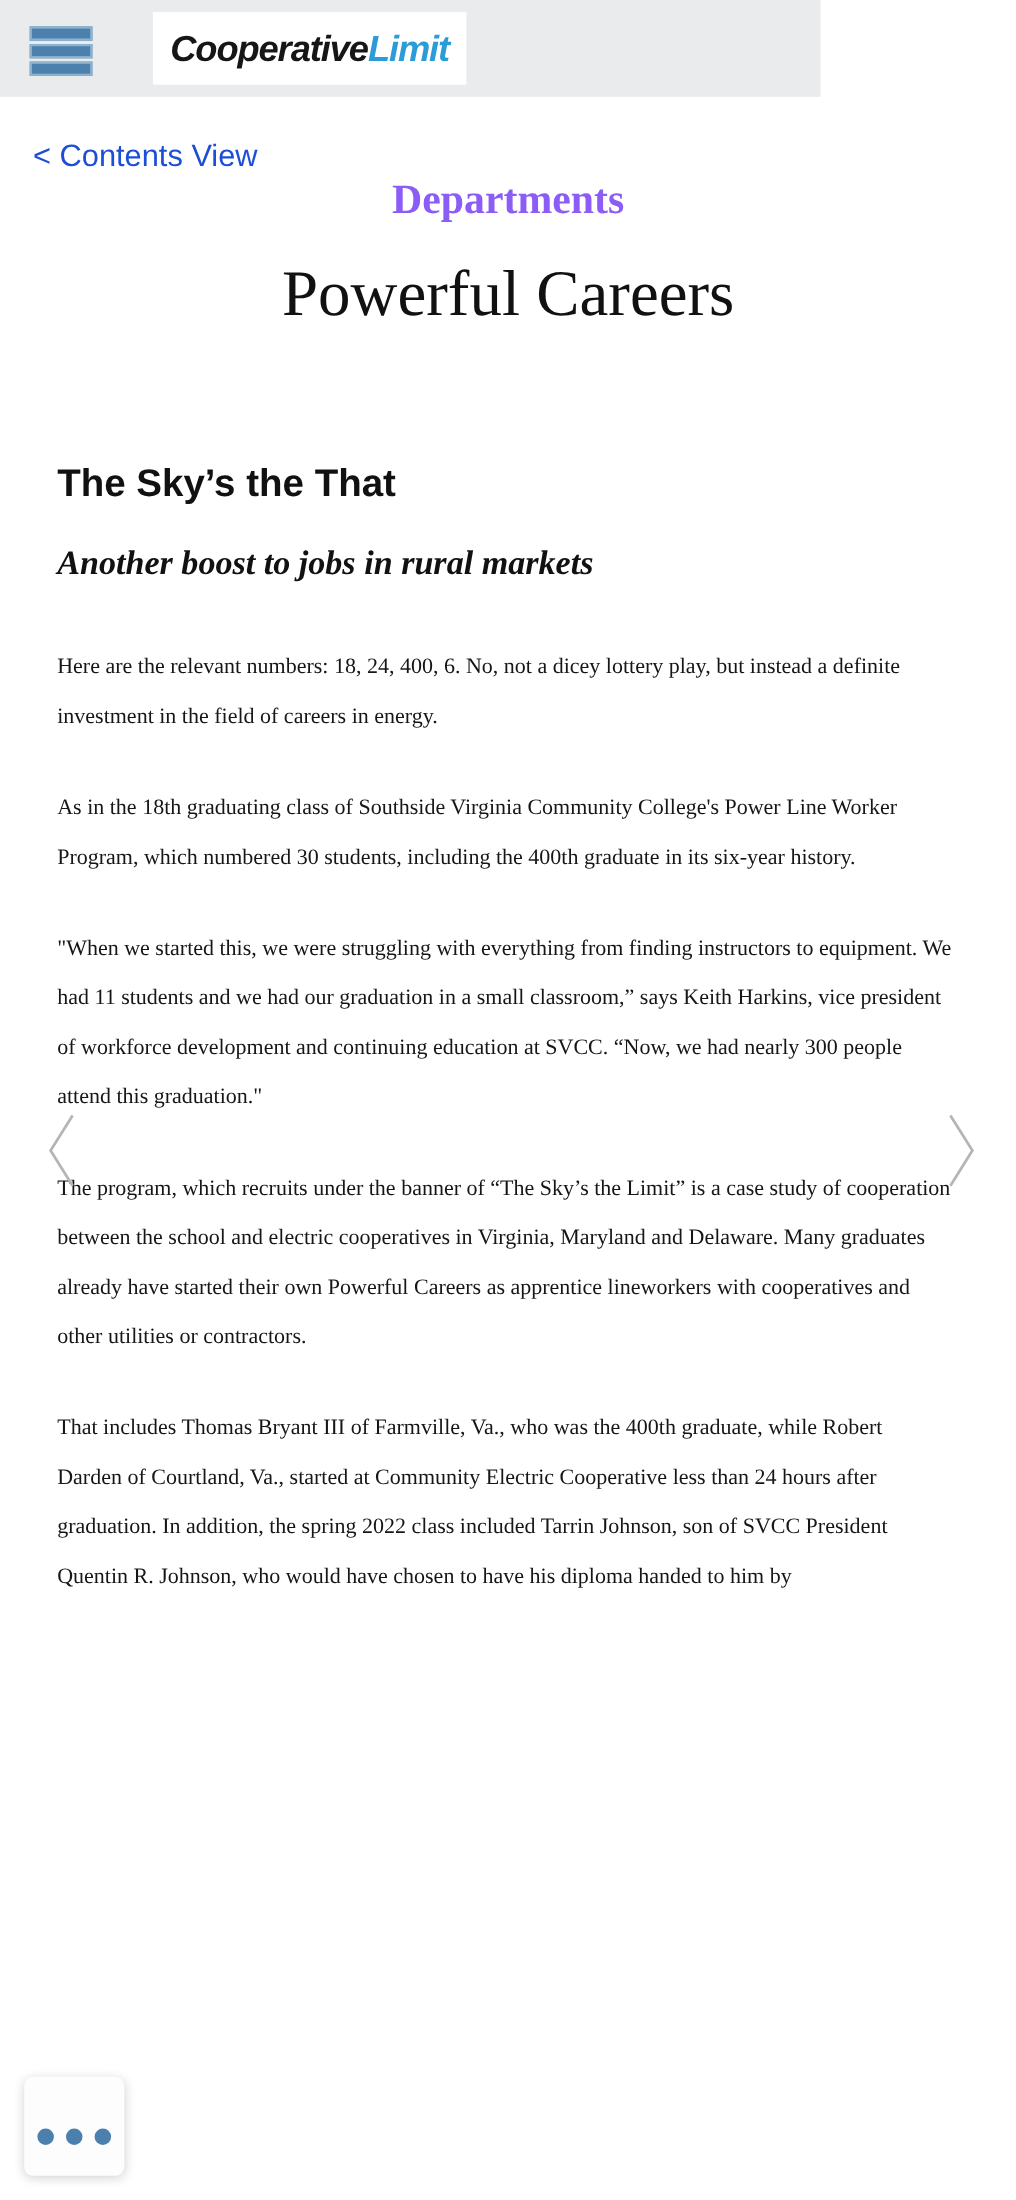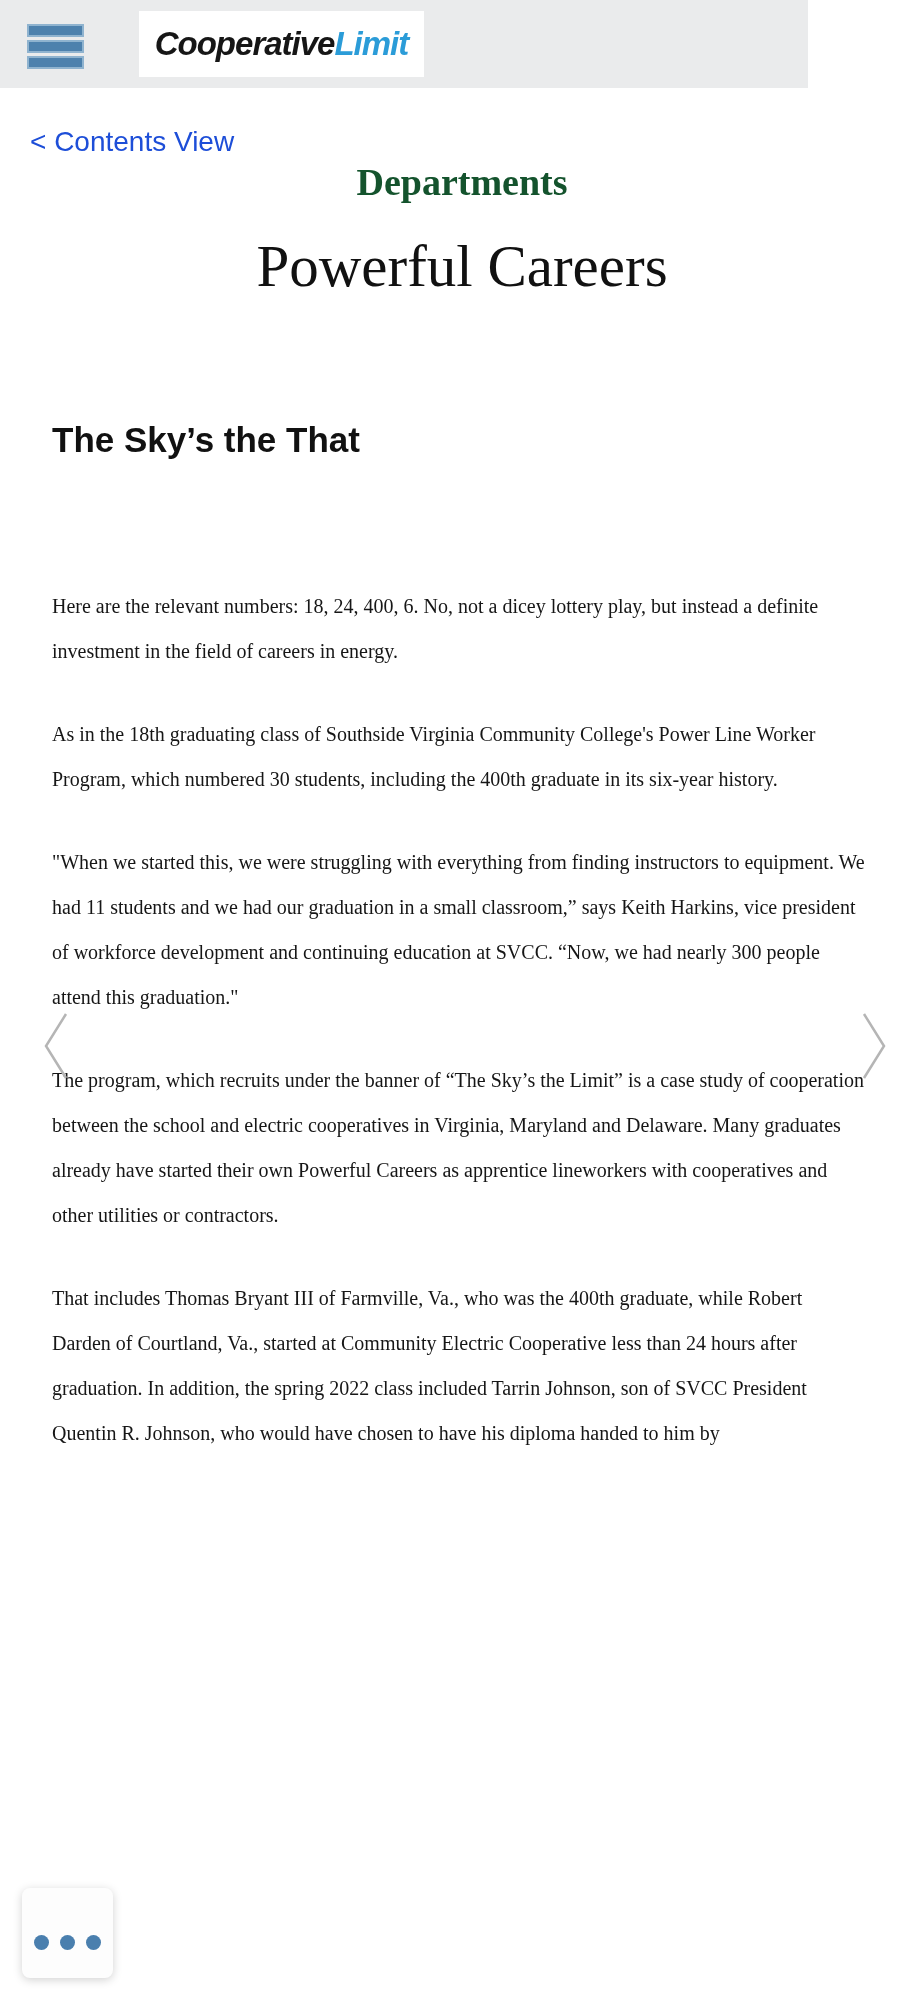--- a/index.html
+++ b/index.html
@@ -4,21 +4,21 @@
 <style>
   * { margin:0; padding:0; box-sizing:border-box; }
   html,body { background:#fff; }
   .page {
     position:relative; width:924px; height:2000px;
     background:#ffffff; overflow:hidden;
     font-family:"Liberation Serif", serif; color:#1a1a1a;
   }
   
   .header {
-    position:absolute; top:0; left:0; width:808px; height:88px;
+    position:absolute; top:0; left:0; width:746px; height:88px;
     background:#eaebec;
   }
   .hamburger {
     position:absolute; top:24px; left:27px; width:57px; height:45px;
     display:flex; flex-direction:column; justify-content:space-between;
     cursor:pointer;
   }
   .hamburger .bar {
     height:13px; width:100%;
     background:#4d81ad; border:2px solid #8fb3cf;
@@ -33,21 +33,21 @@
   .logo-black { color:#161616; }
   .logo-blue  { color:#2b9cd8; }
   
   .back-link {
     position:absolute; top:126px; left:30px;
     font-family:"Liberation Sans", sans-serif;
     font-size:28px; color:#1d4ed8; cursor:pointer;
   }
   .kicker {
     position:absolute; top:160px; left:0; width:100%;
-    text-align:center; font-weight:bold; font-size:38px; color:#14532d;
+    text-align:center; font-weight:bold; font-size:38px; color:#8b5cf6;
   }
   .article-title {
     position:absolute; top:232px; left:0; width:100%;
     text-align:center; font-size:59px; font-weight:normal; color:#111;
   }
   .byline {
     position:absolute; top:340px; left:0; width:100%;
     text-align:center; font-size:33px; letter-spacing:1px; color:#111;
   }
   .section-heading {
@@ -101,20 +101,21 @@
       <span class="logo-black">Cooperative</span>
         <span class="logo-blue">Limit</span>
     </div>
   </div>
 
   <div class="back-link">&lt; Contents View</div>
 
   <div class="kicker">Departments</div>
   <h1 class="article-title">Powerful Careers</h1>
   <h2 class="section-heading">The Sky’s the That</h2>
+  <div class="sub-heading">Another boost to jobs in rural markets</div>
 
   <div class="body-copy">
     <p>Here are the relevant numbers: 18, 24, 400, 6. No, not a dicey lottery play, but instead a definite investment in the field of careers in energy.</p>
     <p>As in the 18th graduating class of Southside Virginia Community College's Power Line Worker Program, which numbered 30 students, including the 400th graduate in its six-year history.</p>
     <p>"When we started this, we were struggling with everything from finding instructors to equipment. We had 11 students and we had our graduation in a small classroom,” says Keith Harkins, vice president of workforce development and continuing education at SVCC. “Now, we had nearly 300 people attend this graduation."</p>
     <p>The program, which recruits under the banner of “The Sky’s the Limit” is a case study of cooperation between the school and electric cooperatives in Virginia, Maryland and Delaware. Many graduates already have started their own Powerful Careers as apprentice lineworkers with cooperatives and other utilities or contractors.</p>
     <p>That includes Thomas Bryant III of Farmville, Va., who was the 400th graduate, while Robert Darden of Courtland, Va., started at Community Electric Cooperative less than 24 hours after graduation. In addition, the spring 2022 class included Tarrin Johnson, son of SVCC President Quentin R. Johnson, who would have chosen to have his diploma handed to him by</p>
   </div>
 
   <div class="chev left">

